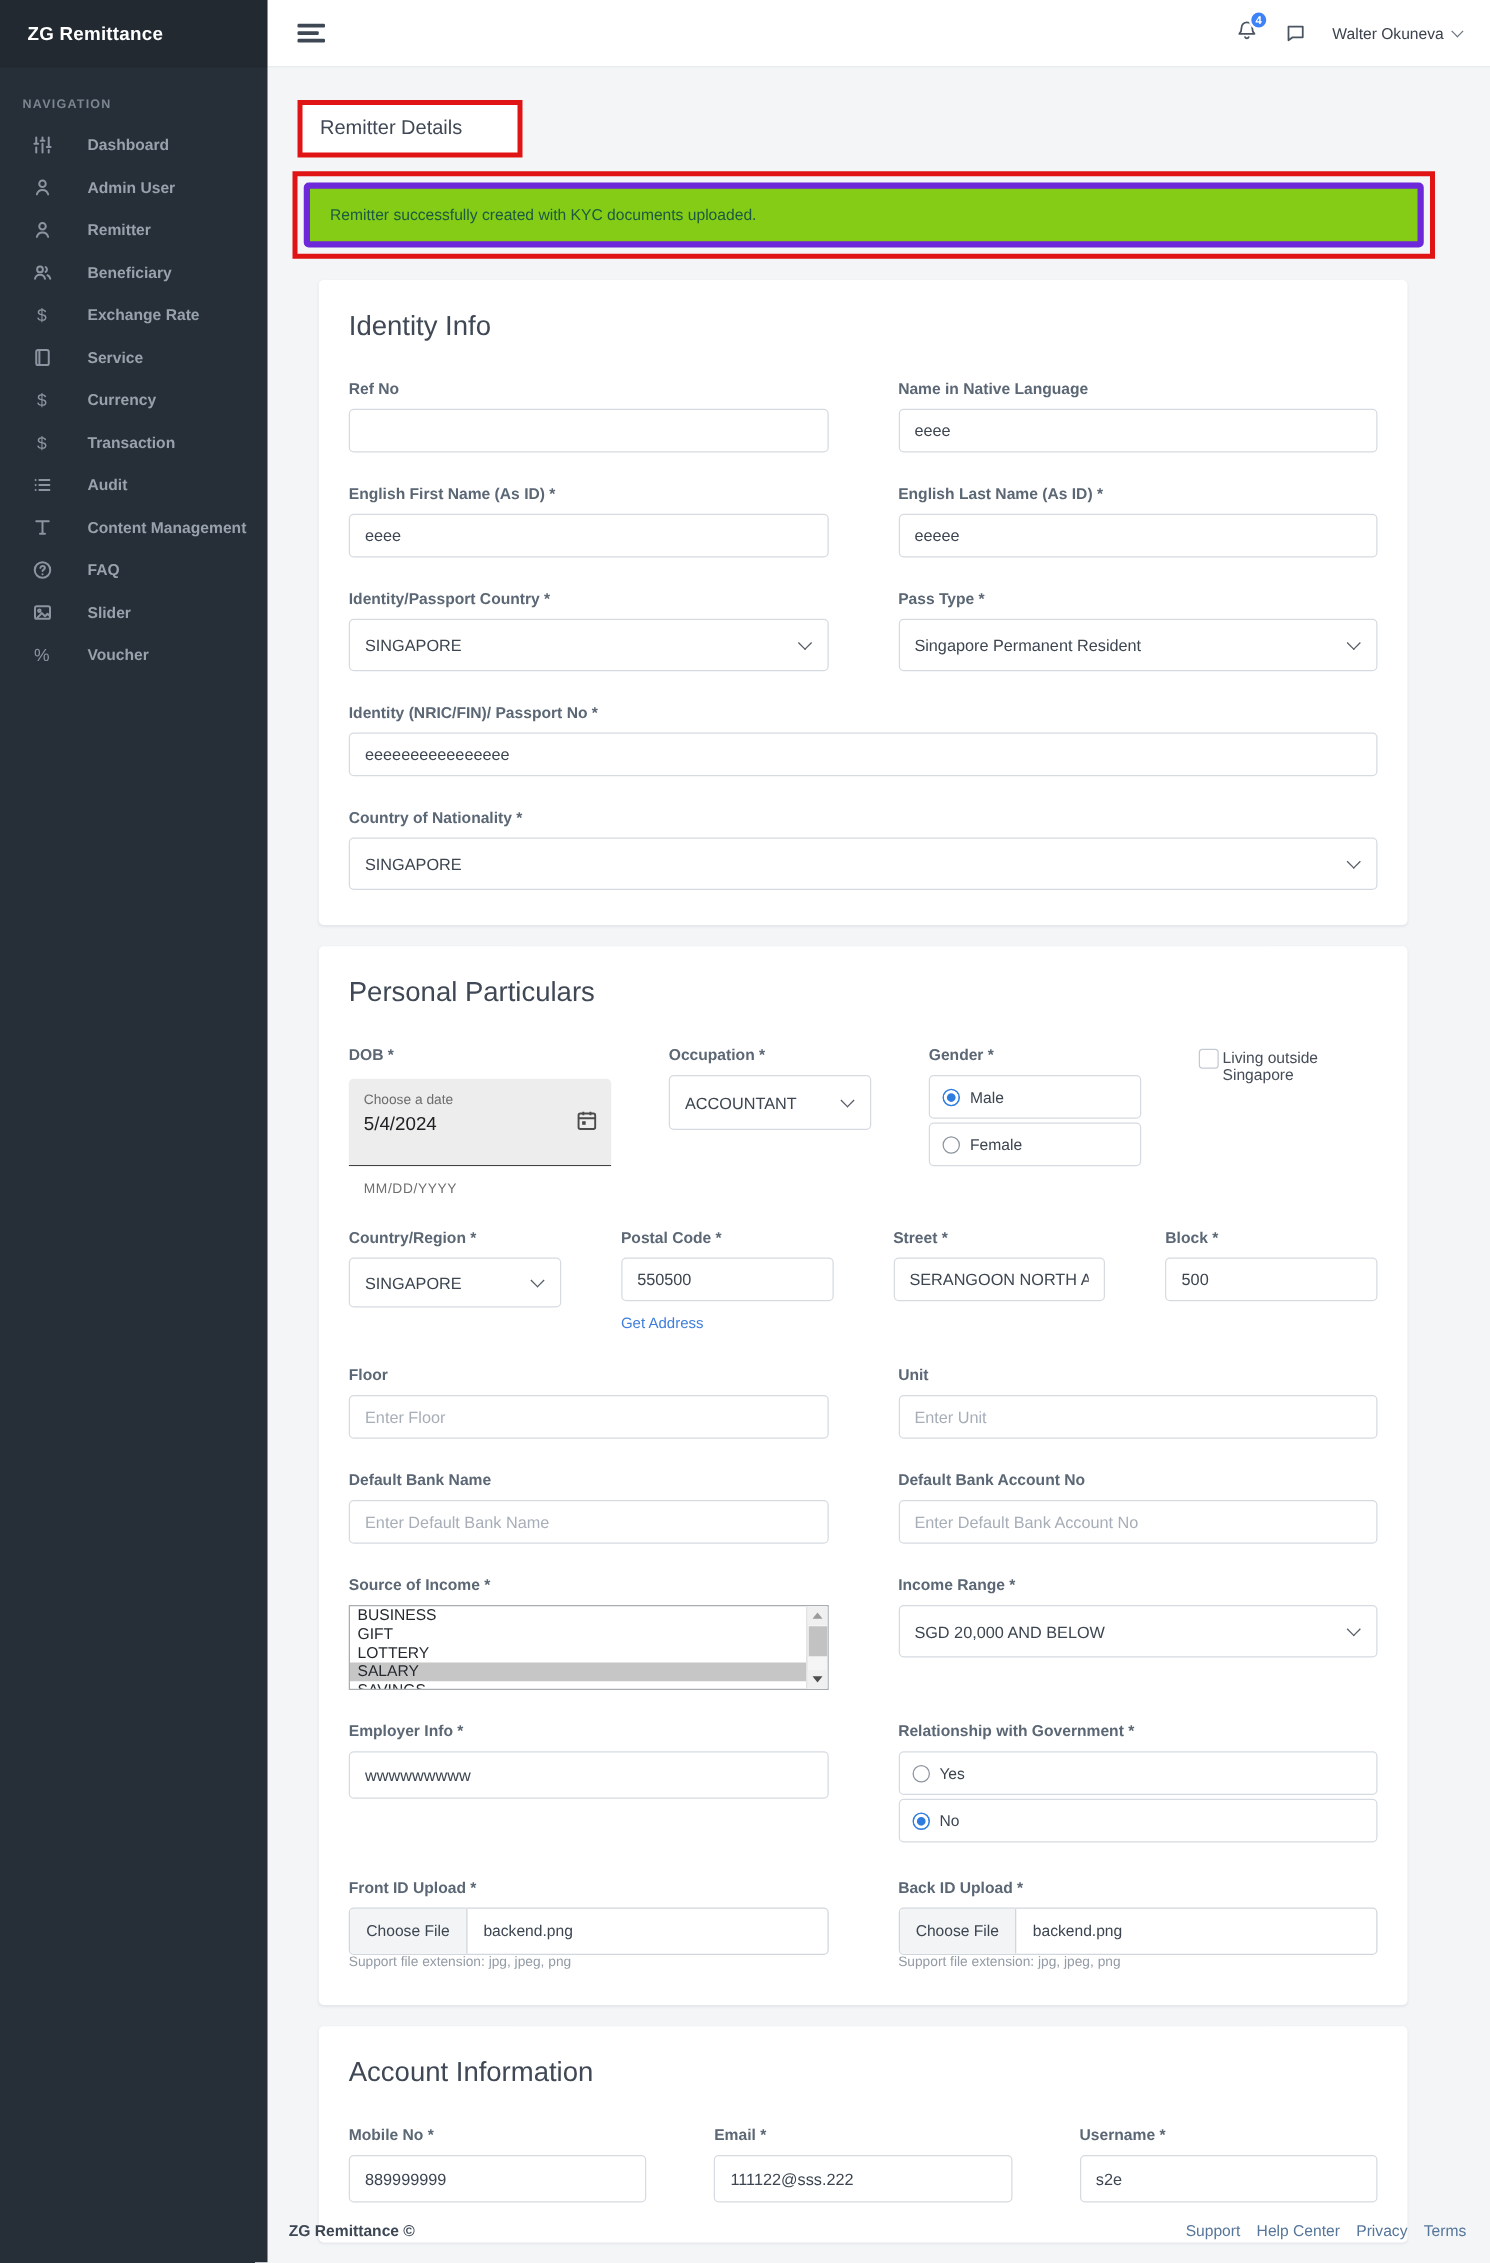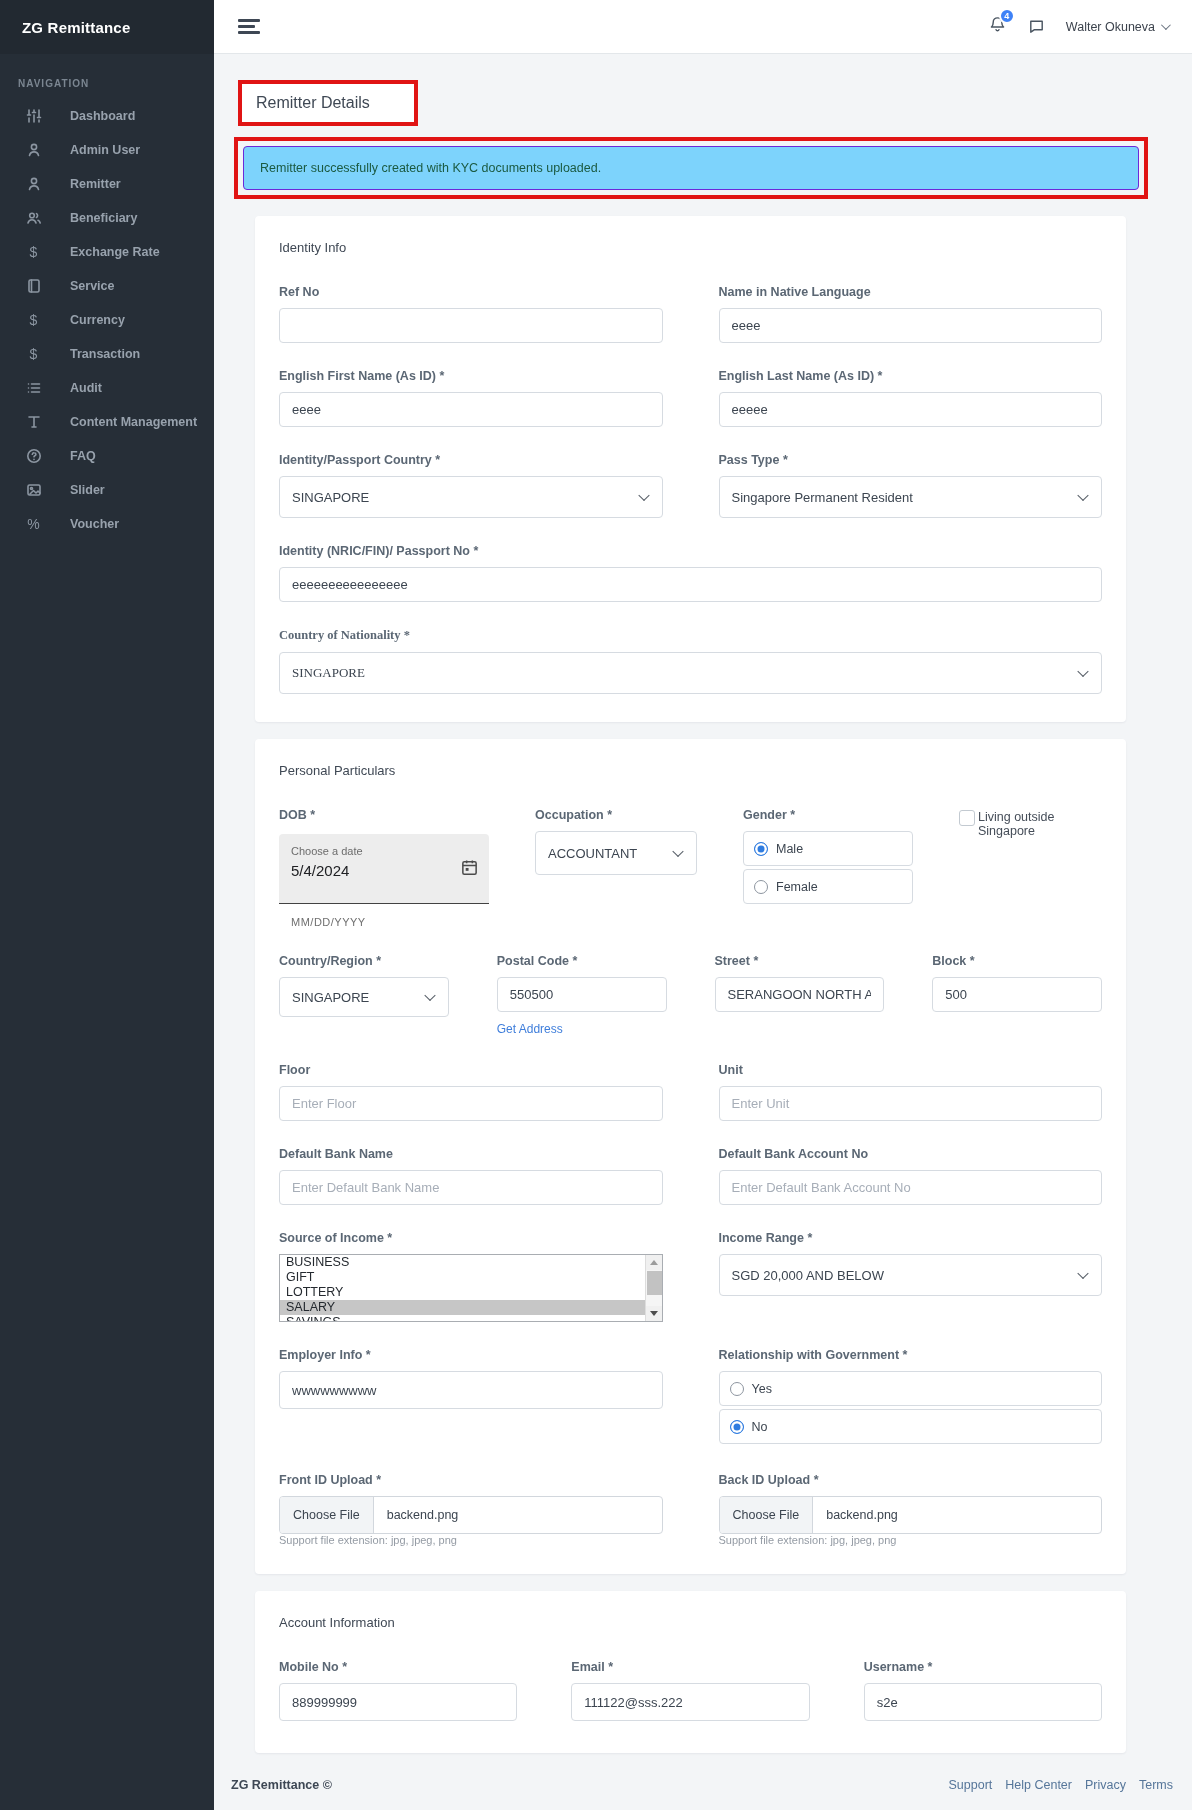--- a/index.html
+++ b/index.html
@@ -32,24 +32,24 @@
   .chat-icon { cursor:pointer; display:flex; }
   .user-menu { display:flex; align-items:center; gap:6px; cursor:pointer; font-size:12.5px; color:#3c434d; }
   .chev-sm { width:7px; height:7px; border-right:1.5px solid #6b7480; border-bottom:1.5px solid #6b7480; transform:rotate(45deg) translateY(-2px); }
 
   
   .main { position:absolute; left:214px; top:54px; right:0; bottom:0; }
   .redbox { border:4px solid #e01414; }
   .title-redbox { display:inline-block; margin:26px 0 0 24px; padding:10px 44px 10px 14px; background:#fff; }
   .page-title { font-size:16px; font-weight:500; color:#3f4854; }
   .alert-redbox { margin:11px 44px 0 20px; padding:5px; }
-  .alert-success { background:#7dd3fc; border:1px solid #6d28d9; border-radius:4px; padding:14px 16px; font-size:12.5px; color:#1b5a41; }
+  .alert-success { background:#84cc16; border:5px solid #6d28d9; border-radius:4px; padding:14px 16px; font-size:12.5px; color:#1b5a41; }
 
   .card { background:#fff; border-radius:4px; box-shadow:0 1px 2px rgba(60,70,85,.08); margin:17px 66px 0 41px; padding:18px 24px 28px; }
-  .card-title { font-size:13px; font-weight:500; color:#3f4854; margin:6px 0 30px; }
+  .card-title { font-size:22px; font-weight:500; color:#3f4854; margin:6px 0 30px; }
 
   .row2 { display:grid; grid-template-columns:1fr 1fr; column-gap:56px; margin-bottom:26px; }
   .row3 { display:grid; grid-template-columns:1fr 1fr 1fr; column-gap:54px; margin-bottom:4px; }
   .row4 { display:grid; grid-template-columns:1fr 1fr 1fr 1fr; column-gap:48px; margin-bottom:26px; }
   .rowdob { display:grid; grid-template-columns:210px 162px 170px 1fr; column-gap:46px; margin-bottom:26px; }
   .row-full { margin-bottom:26px; }
 
   label.flabel { display:block; font-size:12.5px; font-weight:700; color:#5b6774; margin-bottom:9px; }
   .tinput { width:100%; height:35px; border:1px solid #d6dbe1; border-radius:4px; padding:0 12px; font-size:13px; color:#3c4550; background:#fff; font-family:"Liberation Sans",sans-serif; outline:none; }
   .tinput::placeholder { color:#a7aeb8; }
@@ -288,21 +288,21 @@
           <span class="chev"></span>
         </div>
       </div>
     </div>
 
     <div class="row-full">
       <label class="flabel">Identity (NRIC/FIN)/ Passport No *</label>
       <input class="tinput" value="eeeeeeeeeeeeeeee" style="">
     </div>
 
-    <div class="row-full" style="margin-bottom:0;font-family:Liberation Serif, serif;">
+    <div class="row-full" style="margin-bottom:0;">
       <label class="flabel">Country of Nationality *</label>
       <div class="tselect">
         <span>SINGAPORE</span>
         <span class="chev"></span>
       </div>
     </div>
   </section>
 
   
   <section class="card">

